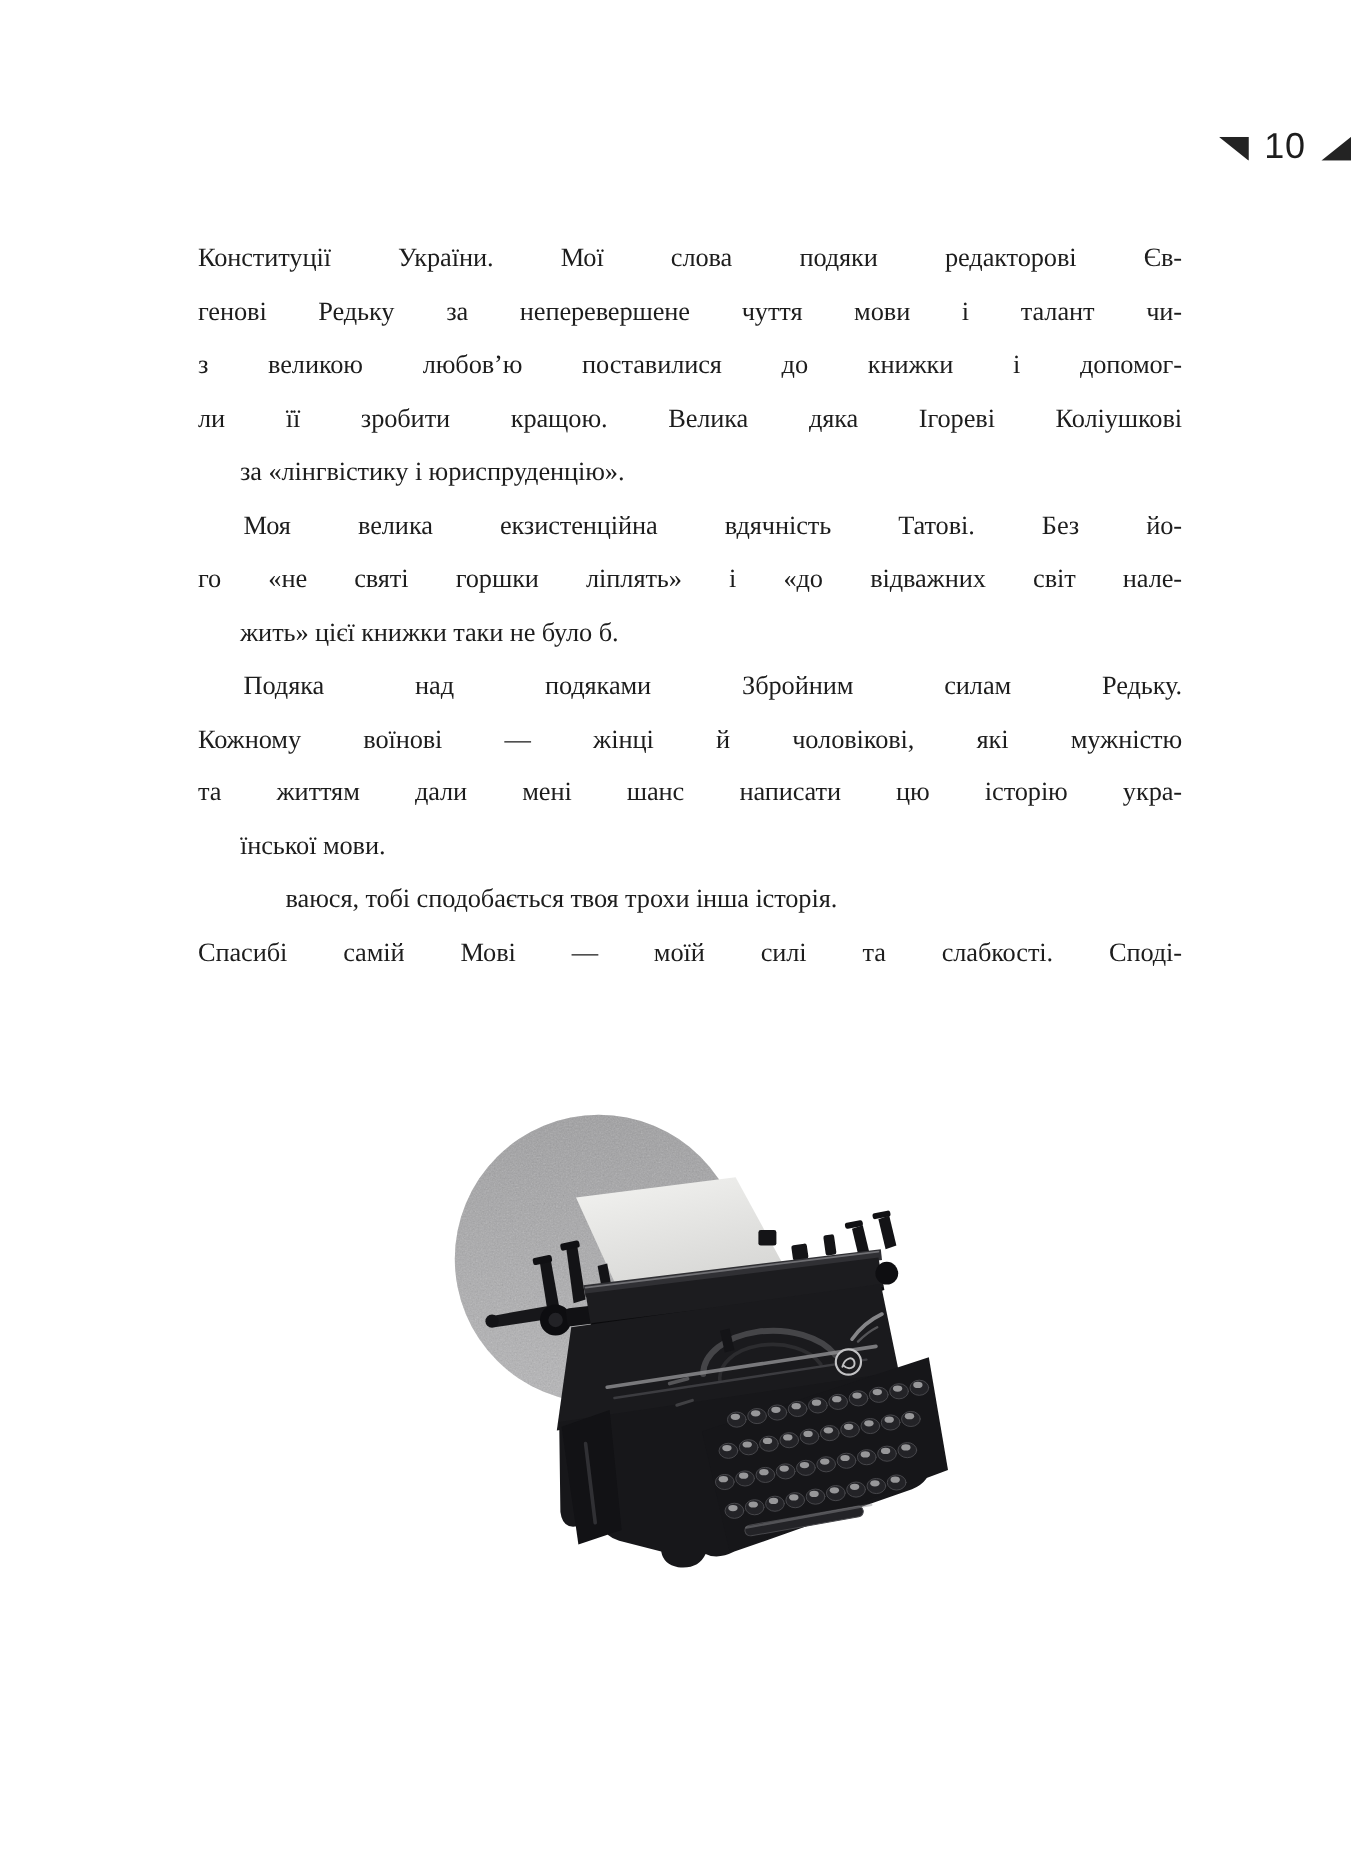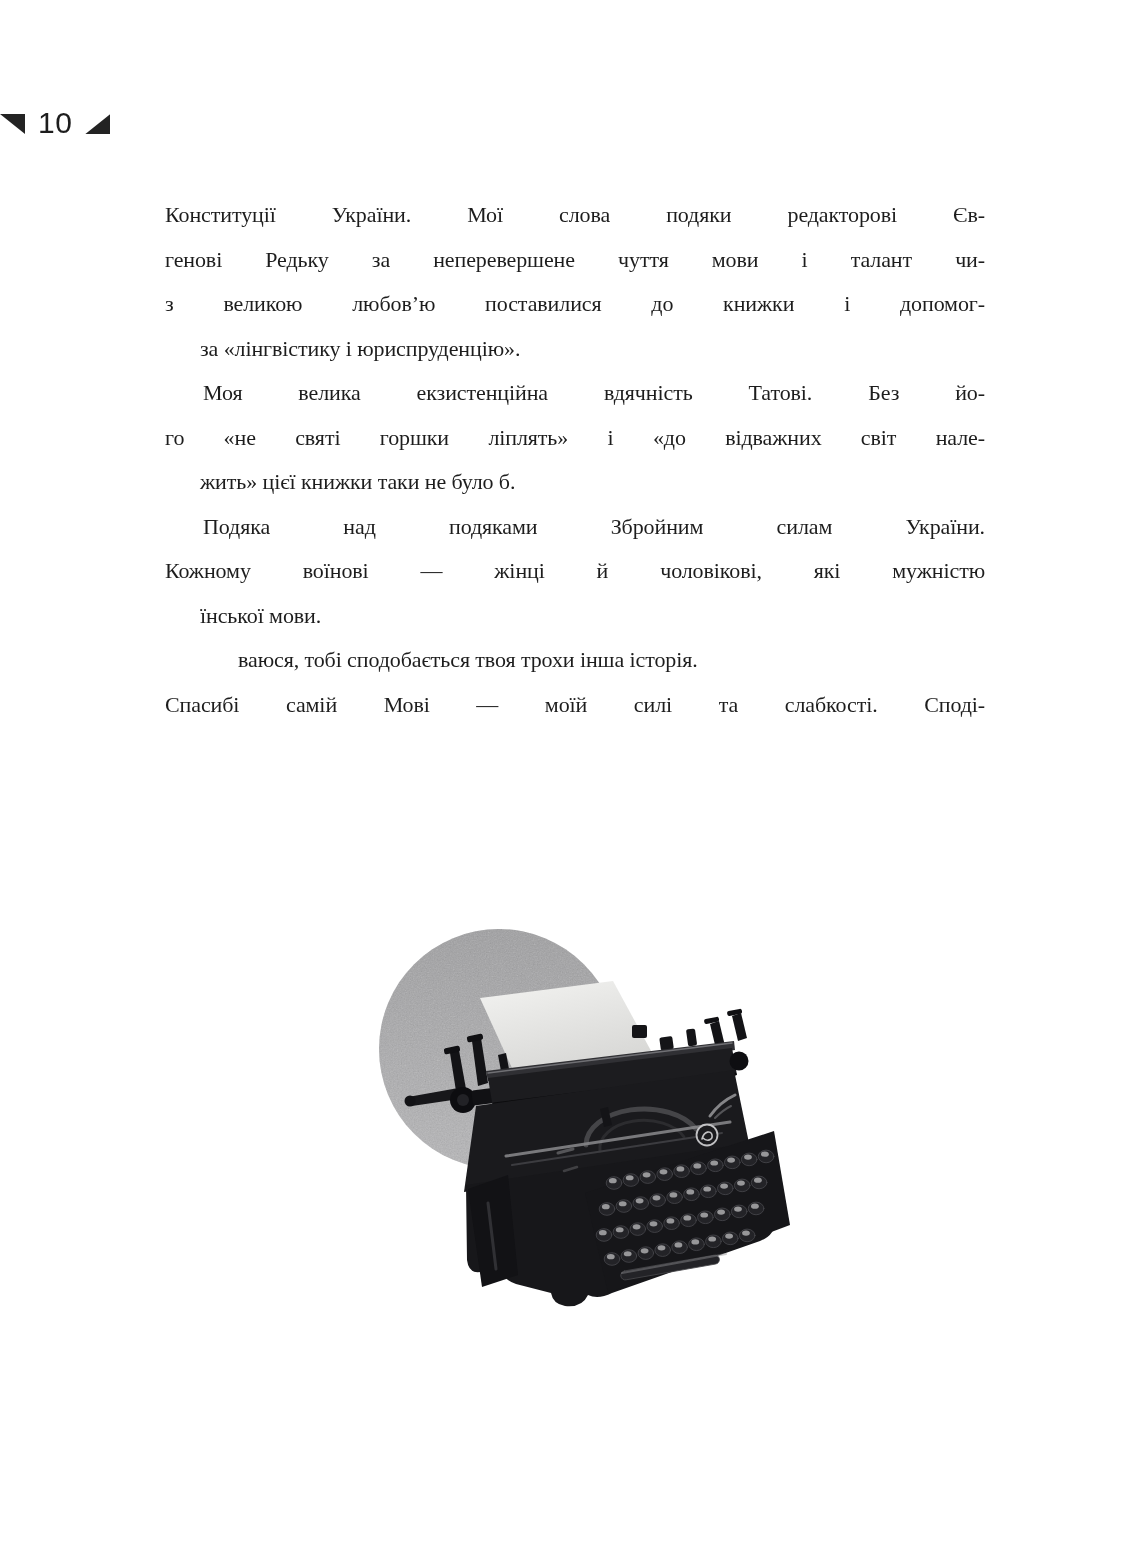--- a/index.html
+++ b/index.html
@@ -14,21 +14,21 @@
     width:1126px;height:1552px;
     margin:0 auto;
     background:var(--background);
     overflow:hidden;
     font-family:"Liberation Serif","DejaVu Serif",serif;
     color:var(--text);
   }
   
   .folio-row{
     position:absolute;top:112px;left:0;width:100%;height:22px;
-    display:flex;justify-content:flex-start;align-items:flex-end;gap:13px;
+    display:flex;justify-content:flex-end;align-items:flex-end;gap:13px;
   }
   .tri{width:25px;height:20px;background:var(--ornament);}
   .tri-left{clip-path:polygon(0 0,100% 0,100% 100%);}
   .tri-right{clip-path:polygon(100% 0,100% 100%,0 100%);}
   .pagenum{
     font-family:"Liberation Sans","DejaVu Sans",sans-serif;
     font-size:30px;line-height:22px;letter-spacing:0.5px;
   }
   
   .text-block{
@@ -55,30 +55,32 @@
     <span class="tri tri-left"></span>
     <span class="pagenum">10</span>
     <span class="tri tri-right"></span>
   </div>
 
   <div class="text-block">
     <div class="para">
       <div class="line">Конституції України. Мої слова подяки редакторові Єв-</div>
       <div class="line">генові Редьку за неперевершене чуття мови і талант чи-</div>
       <div class="line">з великою любов’ю поставилися до книжки і допомог-</div>
+      <div class="line">ли її зробити кращою. Велика дяка Ігореві Коліушкові</div>
       <div class="line last">за «лінгвістику і юриспруденцію».</div>
     </div>
     <div class="para indented">
       <div class="line">Моя велика екзистенційна вдячність Татові. Без йо-</div>
       <div class="line">го «не святі горшки ліплять» і «до відважних світ нале-</div>
       <div class="line last">жить» цієї книжки таки не було б.</div>
     </div>
     <div class="para indented">
-      <div class="line">Подяка над подяками Збройним силам України.</div>
+      <div class="line">Подяка над подяками Збройним силам Редьку.</div>
       <div class="line">Кожному воїнові — жінці й чоловікові, які мужністю</div>
+      <div class="line">та життям дали мені шанс написати цю історію укра-</div>
       <div class="line last">їнської мови.</div>
     </div>
     <div class="para indented">
       <div class="line last">ваюся, тобі сподобається твоя трохи інша історія.</div>
       <div class="line">Спасибі самій Мові — моїй силі та слабкості. Споді-</div>
     </div>
   </div>
 
   <svg class="illus" viewBox="0 0 432 412" aria-hidden="true">
     <defs>

